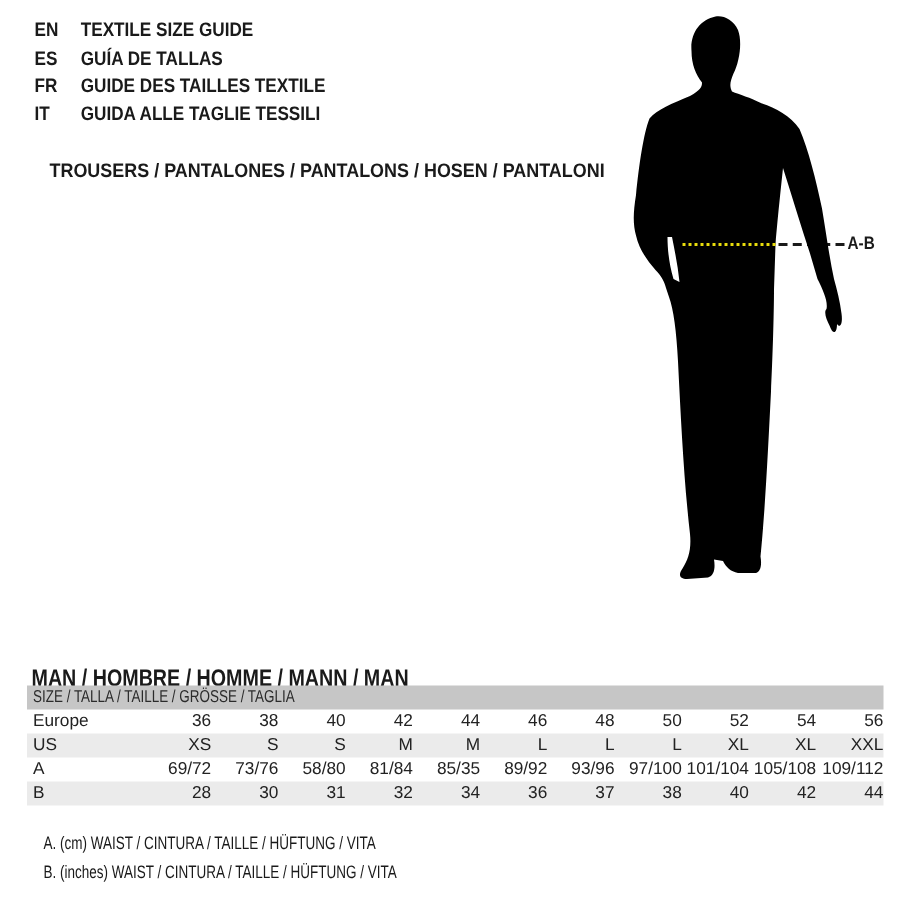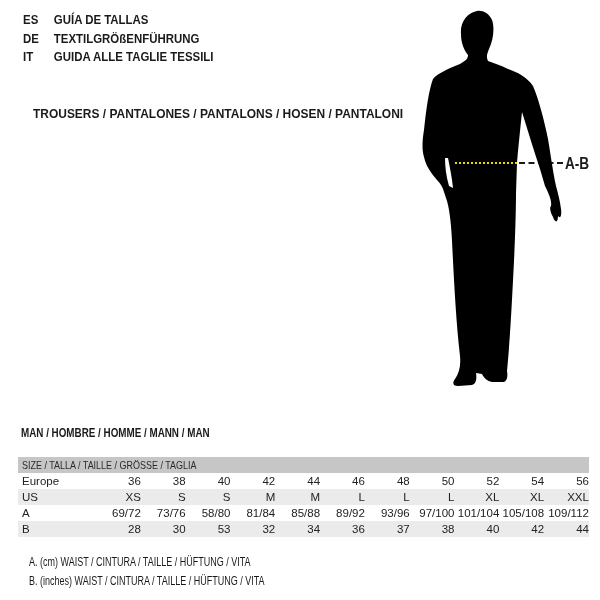--- a/index.html
+++ b/index.html
@@ -20,28 +20,28 @@
 
   
   .lang-list{left:23px;top:11px;}
   .lang-row{height:18.5px;line-height:18.5px;font-weight:bold;font-size:13px;}
   .lang-row .inner{transform:scaleX(0.88);}
   .lang-code{display:inline-block;width:35px;}
 
   
   .trousers{left:21px;top:106px;font-weight:bold;font-size:13px;line-height:15px;margin-left:12px;}
   .trousers .inner{transform:scaleX(0.92);}
-  .man-title{left:21px;top:426px;font-weight:bold;font-size:12px;line-height:14px;}
+  .man-title{left:21px;top:446px;font-weight:bold;font-size:16px;line-height:14px;}
   .man-title .inner{transform:scaleX(0.82);}
 
   
   .fig-svg{left:405px;top:0;width:195px;height:400px;z-index:1;}
   .dash-line{left:500px;top:162px;width:63px;height:0;border-top:2px dashed var(--measure-dash);z-index:0;}
   .dot-line{left:455px;top:162px;width:62px;height:0;border-top:2px dotted var(--measure-dot);z-index:2;}
-  .ab-label{left:565px;top:155px;font-weight:bold;font-size:16px;z-index:2;}
+  .ab-label{left:565px;top:155px;font-weight:bold;font-size:12px;z-index:2;}
   .ab-label .inner{transform:scaleX(0.85);}
 
   
   .size-table{left:18px;top:457px;width:571px;font-size:11.5px;color:#222;}
   .st-header{height:16px;line-height:16px;background:var(--table-header-bg);padding-left:4px;color:#2b2b2b;}
   .st-header .inner{transform:scaleX(0.78);}
   .st-row{display:flex;height:16px;line-height:16px;align-items:center;}
   .st-row.stripe{background:var(--table-stripe-bg);}
   .st-label{width:74px;padding-left:4px;flex:0 0 auto;}
   .st-cell{flex:1 1 0;text-align:right;}
@@ -49,24 +49,27 @@
   
   .notes{left:29px;top:553px;font-weight:normal;font-size:12px;}
   .note-line{height:18.5px;line-height:18.5px;}
   .note-line .inner{transform:scaleX(0.75);}
 </style>
 </head>
 <body>
 
 <div class="abs lang-list">
   <div class="lang-row">
+    <span class="inner cond"><span class="lang-code">EN</span><span>TEXTILE SIZE GUIDE</span></span>
+  </div>
+  <div class="lang-row">
     <span class="inner cond"><span class="lang-code">ES</span><span>GUÍA DE TALLAS</span></span>
   </div>
   <div class="lang-row">
-    <span class="inner cond"><span class="lang-code">DE</span><span>TEXTILGRÖßENFÜHRUNG</span></span>
+    <span class="inner cond"><span class="lang-code">FR</span><span>GUIDE DES TAILLES TEXTILE</span></span>
   </div>
   <div class="lang-row">
     <span class="inner cond"><span class="lang-code">IT</span><span>GUIDA ALLE TAGLIE TESSILI</span></span>
   </div>
 </div>
 
 <div class="abs trousers">
   <span class="inner cond">TROUSERS / PANTALONES / PANTALONS / HOSEN / PANTALONI</span>
 </div>
 
@@ -164,34 +167,34 @@
     <div class="st-cell">XL</div>
     <div class="st-cell">XXL</div>
   </div>
 
   <div class="st-row">
     <div class="st-label">A</div>
     <div class="st-cell">69/72</div>
     <div class="st-cell">73/76</div>
     <div class="st-cell">58/80</div>
     <div class="st-cell">81/84</div>
-    <div class="st-cell">85/88</div>
+    <div class="st-cell">85/35</div>
     <div class="st-cell">89/92</div>
     <div class="st-cell">93/96</div>
     <div class="st-cell">97/100</div>
     <div class="st-cell">101/104</div>
     <div class="st-cell">105/108</div>
     <div class="st-cell">109/112</div>
   </div>
 
   <div class="st-row stripe">
     <div class="st-label">B</div>
     <div class="st-cell">28</div>
     <div class="st-cell">30</div>
-    <div class="st-cell">53</div>
+    <div class="st-cell">31</div>
     <div class="st-cell">32</div>
     <div class="st-cell">34</div>
     <div class="st-cell">36</div>
     <div class="st-cell">37</div>
     <div class="st-cell">38</div>
     <div class="st-cell">40</div>
     <div class="st-cell">42</div>
     <div class="st-cell">44</div>
   </div>
 </div>

